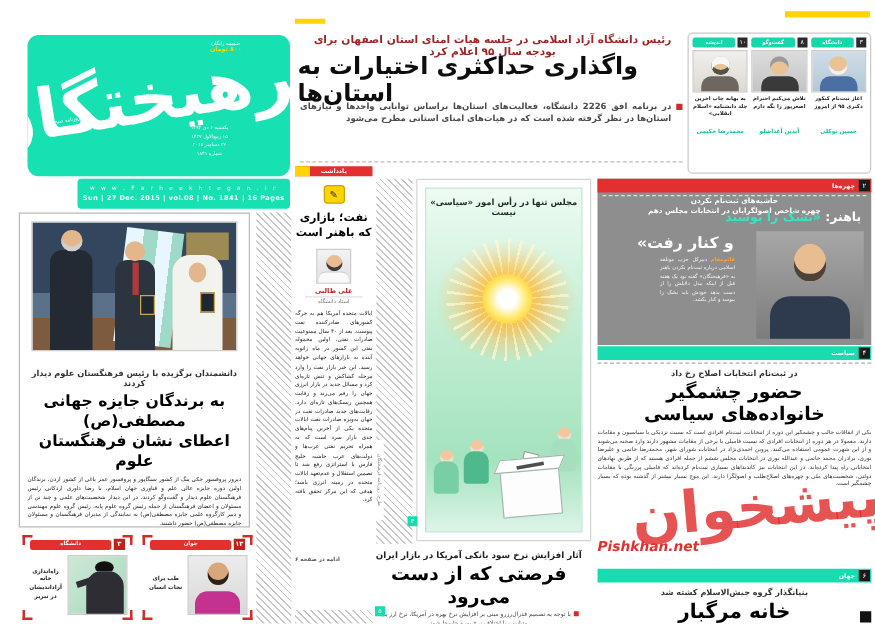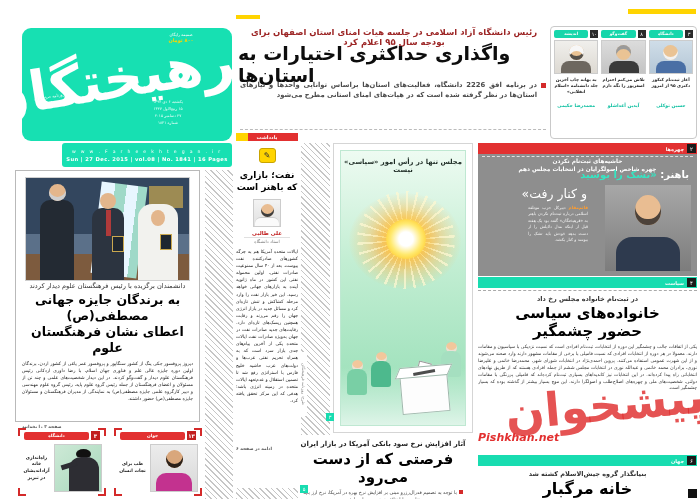--- a/index.html
+++ b/index.html
@@ -57,21 +57,21 @@
   .secbar .blabel{color:#fff;font-size:5px;font-weight:bold}
   .redbg{background:#e23030}.tealbg{background:#18dcb0}
   .numsq9{width:9px;height:9px;background:#1a1a1a;color:#fff;font-size:5.5px;display:flex;align-items:center;justify-content:center;flex:0 0 9px}
 
   
   .bahonar{left:478px;top:143px;width:219px;height:133px;background:#8e8e8e}
   .b-dash{margin:2px 4px 0;border-top:1px dashed #e0e0e0}
   .b-kick{text-align:center;color:#fff;font-weight:bold;font-size:5.8px;line-height:8px}
   .b-h1{position:absolute;right:8px;top:26px;font-size:10px;font-weight:900;color:#fff}
   .b-h1 .hl{color:#35e6c3}
-  .b-h2{position:absolute;right:110px;top:43px;font-size:12.5px;font-weight:400;color:#fff}
+  .b-h2{position:absolute;right:110px;top:43px;font-size:12.5px;font-weight:700;color:#fff}
   .b-photo{position:absolute;right:6px;top:42px;width:86px;height:86px;background:linear-gradient(180deg,#a7a7a7,#7c7c7c);overflow:hidden}
   .b-photo .hd{position:absolute;left:50%;top:10px;width:26px;height:30px;margin-left:-13px;border-radius:50% 50% 46% 46%;background:#e9bd92;box-shadow:0 -6px 0 0 #4c423a inset}
   .b-photo .bd{position:absolute;left:50%;bottom:-6px;width:64px;height:40px;margin-left:-32px;border-radius:16px 16px 0 0;background:#2e3a4e}
   .b-photo .sh{position:absolute;left:50%;bottom:18px;width:10px;height:14px;margin-left:-5px;background:#f2f2f2}
   .b-body{position:absolute;right:109px;top:62px;width:60px;height:64px;font-size:4.2px;line-height:6.4px;color:#f4f4f4;text-align:justify;overflow:hidden}
   .b-body .lead{color:#ff9d2e;font-weight:bold}
 
   
   .families{left:478px;top:277px;width:219px}
   .f-dash{border-top:1px dashed #aaa;margin-top:2px}
@@ -150,21 +150,21 @@
     background:linear-gradient(90deg,#e8f6ff 0 30%,#9fd9c8 30% 55%,#e8f6ff 55% 80%,#9fd9c8 80%)}
   .m-win{position:absolute;right:6px;top:8px;width:34px;height:22px;background:#caa84f;opacity:.7}
   .m-man1{position:absolute;left:14px;top:22px;width:34px;height:82px;border-radius:10px 10px 0 0;background:#232a33}
   .m-man1 .hd{position:absolute;left:50%;top:-16px;width:17px;height:17px;margin-left:-8.5px;border-radius:50%;background:#e3b68c;box-shadow:0 -4px 0 0 #cfcfcf inset}
   .m-man2{position:absolute;left:66px;top:30px;width:32px;height:74px;border-radius:10px 10px 0 0;background:#2c3440}
   .m-man2 .hd{position:absolute;left:50%;top:-15px;width:16px;height:16px;margin-left:-8px;border-radius:50%;background:#e3b68c}
   .m-man2 .tie{position:absolute;left:50%;top:2px;width:5px;height:26px;margin-left:-2.5px;background:#b03a3a}
   .m-woman{position:absolute;left:112px;top:26px;width:40px;height:78px;border-radius:14px 14px 0 0;background:#f2f2ee}
   .m-woman .fc{position:absolute;left:50%;top:6px;width:14px;height:16px;margin-left:-7px;border-radius:50%;background:#e3b68c}
   .m-award{position:absolute;width:12px;height:16px;background:#1f2730;border:1px solid #caa84f}
-  .m-kick{text-align:center;font-size:6.6px;font-weight:normal;color:#333;margin-top:1px}
+  .m-kick{text-align:center;font-size:6.6px;font-weight:bold;color:#333;margin-top:14px}
   .m-h{text-align:center;font-size:12.5px;font-weight:900;color:#000;line-height:16px;margin-top:2px}
   .m-body{margin-top:4px;font-size:4.6px;line-height:7px;color:#222;text-align:justify;height:62px;overflow:hidden}
   .m-more{font-size:4.4px;font-weight:bold;color:#555;text-align:left;margin-top:2px}
 
   
   .media{left:18px;top:428px;width:184px;display:flex;gap:8px}
   .mbox{flex:1;position:relative;background:#fff;padding:3px 4px 4px}
   .cr{position:absolute;width:8px;height:8px}
   .cr.tl{left:0;top:0;border-left:2px solid #d42a2a;border-top:2px solid #d42a2a}
   .cr.tr{right:0;top:0;border-right:2px solid #d42a2a;border-top:2px solid #d42a2a}
@@ -275,24 +275,24 @@
     </div>
     <div class="b-body"><span class="lead">قائم‌مقام</span><span> دبیرکل حزب موتلفه اسلامی درباره ثبت‌نام نکردن باهنر به «فرهیختگان» گفته بود یک هفته قبل از اینکه مدل دلایلش را از دست بدهد خودش باید تشک را ببوسد و کنار بکشد.</span></div>
   </div>
 
   <div class="abs families">
     <div class="secbar tealbg">
       <span class="numsq9">۴</span>
       <span class="blabel">سیاست</span>
     </div>
     <div class="f-dash"></div>
-    <div class="f-kick">در ثبت‌نام خانواده مجلس رخ داد</div>
+    <div class="f-kick">در ثبت‌نام انتخابات اصلاح رخ داد</div>
     <div class="f-h">
+      <div>حضور چشمگیر</div>
       <div>خانواده‌های سیاسی</div>
-      <div>حضور چشمگیر</div>
     </div>
     <div class="f-body">یکی از اتفاقات جالب و چشمگیر این دوره از انتخابات، ثبت‌نام افرادی است که نسبت نزدیکی با سیاسیون و مقامات دارند. معمولا در هر دوره از انتخابات افرادی که نسبت فامیلی با برخی از مقامات مشهور دارند وارد صحنه می‌شوند و از این شهرت عمومی استفاده می‌کنند. پروین احمدی‌نژاد در انتخابات شورای شهر، محمدرضا خاتمی و علیرضا نوری، برادران محمد خاتمی و عبدالله نوری در انتخابات مجلس ششم از جمله افرادی هستند که از طریق نهادهای انتخاباتی راه پیدا کرده‌اند. در این انتخابات نیز کاندیداهای بسیاری ثبت‌نام کرده‌اند که فامیلی پررنگی با مقامات دولتی، شخصیت‌های ملی و چهره‌های اصلاح‌طلب و اصولگرا دارند. این موج بسیار بیشتر از گذشته بوده که بسیار چشمگیر است.</div>
   </div>
 
   <div class="abs wm-fa">پیشخوان</div>
   <div class="abs wm-en">Pishkhan.net</div>
 
   <div class="abs deadly">
     <div class="secbar tealbg">
       <span class="numsq9">۶</span>

